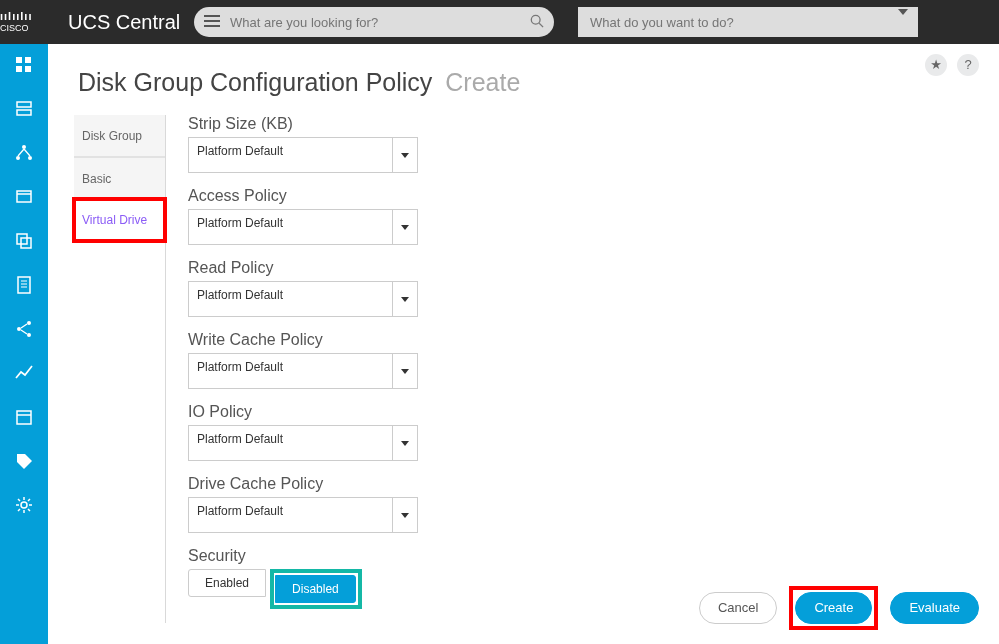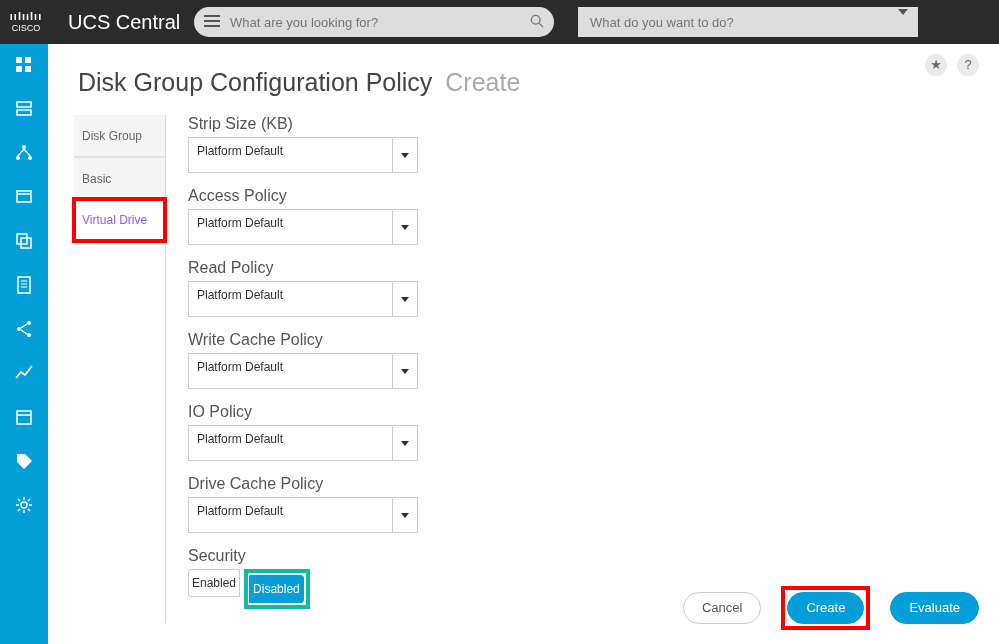--- a/index.html
+++ b/index.html
@@ -1,19 +1,19 @@
 <!DOCTYPE html>
 <html><head>
 <meta charset="utf-8">
 <style>
   * { box-sizing: border-box; font-family: Arial, Helvetica, sans-serif; }
   html, body { margin:0; padding:0; width:999px; height:644px; overflow:hidden; background:#fff; }
 
   .topbar { height:44px; background:#2b2b2b; display:flex; align-items:center; padding:0 10px 0 0; }
-  .cisco-logo { width:52px; text-align:center; color:#fff; font-size:9px; line-height:1; }
+  .cisco-logo { width:52px; color:#fff; font-size:9px; line-height:1; }
   .cisco-bars { display:inline-block; letter-spacing:1px; font-size:11px; font-weight:bold; }
   .brand { color:#fff; font-size:20px; font-weight:300; margin-left:16px; width:110px; white-space:nowrap;}
   .searchbox { display:flex; align-items:center; background:#ddd; height:30px; margin-left:16px; padding:0 10px; }
   .searchbox.first { width:360px;border-radius:15px; }
   .searchbox.second { width:340px; margin-left:24px; }
   .searchbox .preicon { margin-right:8px; color:#555; }
   .searchbox input { flex:1; border:0; background:transparent; color:#555; font-size:13px; outline:none; }
   .searchbox .posticon { color:#777; margin-left:8px; font-size:13px; }
   .searchbox .caret { width:0;height:0;border-left:5px solid transparent;border-right:5px solid transparent;border-top:6px solid #555; }
 
@@ -37,27 +37,27 @@
 
   .fields-col { margin-left:22px; width:230px; }
   .field-group { margin-bottom:14px; }
   .field-label { font-size:16px; color:#555; margin-bottom:4px; }
   .select { border:1px solid #ccc; height:36px; display:flex; }
   .select-val { flex:1; padding:0 8px; line-height:26px; font-size:12px; color:#333; border-right:1px solid #ccc;}
   .select-caret { width:24px; display:flex; align-items:center; justify-content:center; }
   .select-caret .caret { width:0;height:0;border-left:4px solid transparent;border-right:4px solid transparent;border-top:5px solid #333; }
 
   .toggle { display:flex; }
-  .toggle-btn { border:1px solid #ccc; height:28px; line-height:26px; padding:0 3px; font-size:12px; color:#333; cursor:pointer;}
+  .toggle-btn { border:1px solid #ccc; height:28px; line-height:26px; padding:0 16px; font-size:12px; color:#333; cursor:pointer;}
   .toggle-btn.left { border-radius:3px 0 0 3px; }
   .toggle-btn.right { border-radius:0 3px 3px 0; margin-left:-1px;}
   .toggle-btn.selected { background:#049fd9; color:#fff; border-color:#049fd9; }
   .toggle-wrap-hl { border:4px solid #14b8a6; display:inline-block; padding:2px; margin-left:4px;}
 
-  .footer { position:absolute; bottom:14px; right:20px; display:flex; gap:20px; align-items:center;}
+  .footer { position:absolute; bottom:14px; right:20px; display:flex; gap:12px; align-items:center;}
   .btn { height:32px; padding:0 18px; border-radius:16px; font-size:13px; cursor:pointer; line-height:30px; display:inline-block;}
   .btn-cancel { background:#fff; border:1px solid #ccc; color:#555; }
   .btn-primary { background:#049fd9; border:1px solid #049fd9; color:#fff; }
   .btn-hl { border:4px solid #ff0000; padding:2px; display:inline-block;}
 
   
   .hamburger { width:16px; height:12px; display:inline-block; position:relative; }
   .hamburger span{ position:absolute; left:0; right:0; height:2px; background:#555;}
   .hamburger span:nth-child(1){top:0;} .hamburger span:nth-child(2){top:5px;} .hamburger span:nth-child(3){top:10px;}
 </style>

